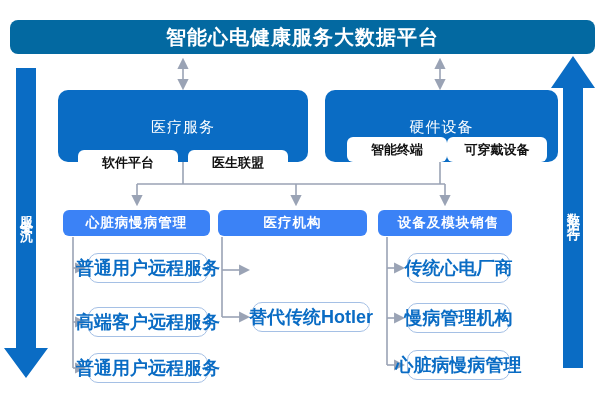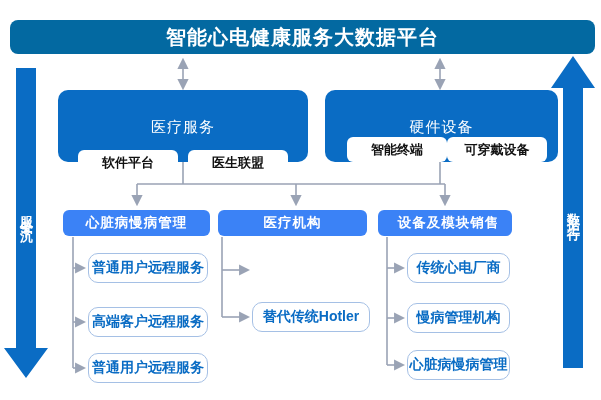--- a/index.html
+++ b/index.html
@@ -17,21 +17,21 @@
           font-size:15px;font-weight:normal;letter-spacing:1px;margin-top:27px;}
   .bigbox .subrow{display:flex;justify-content:space-between;padding:13px 20px;}
   .subbox{background:#ffffff;border-radius:6px;height:25px;min-width:80px;padding:0 10px;
           display:flex;align-items:center;justify-content:center;
           color:#111111;font-size:13px;font-weight:bold;}
 
   .colheader{background:#3b82f6;border-radius:6px;height:26px;color:#fff;font-size:13.5px;font-weight:bold;
           display:flex;align-items:center;justify-content:center;letter-spacing:1px;}
 
   .itembox{background:#ffffff;border:1.5px solid #a5c0e5;border-radius:10px;height:30px;
-          color:#0a6cc4;font-size:14px;font-weight:bold;
+          color:#0a6cc4;font-size:18px;font-weight:bold;
           display:flex;align-items:center;justify-content:center;white-space:nowrap;}
 
   .arrow-label{color:#ffffff;font-weight:bold;font-size:13px;
           writing-mode:vertical-lr;text-orientation:upright;letter-spacing:5px;
           display:flex;align-items:center;justify-content:center;}
 </style>
 </head>
 <body>
 
 <div class="canvas">

